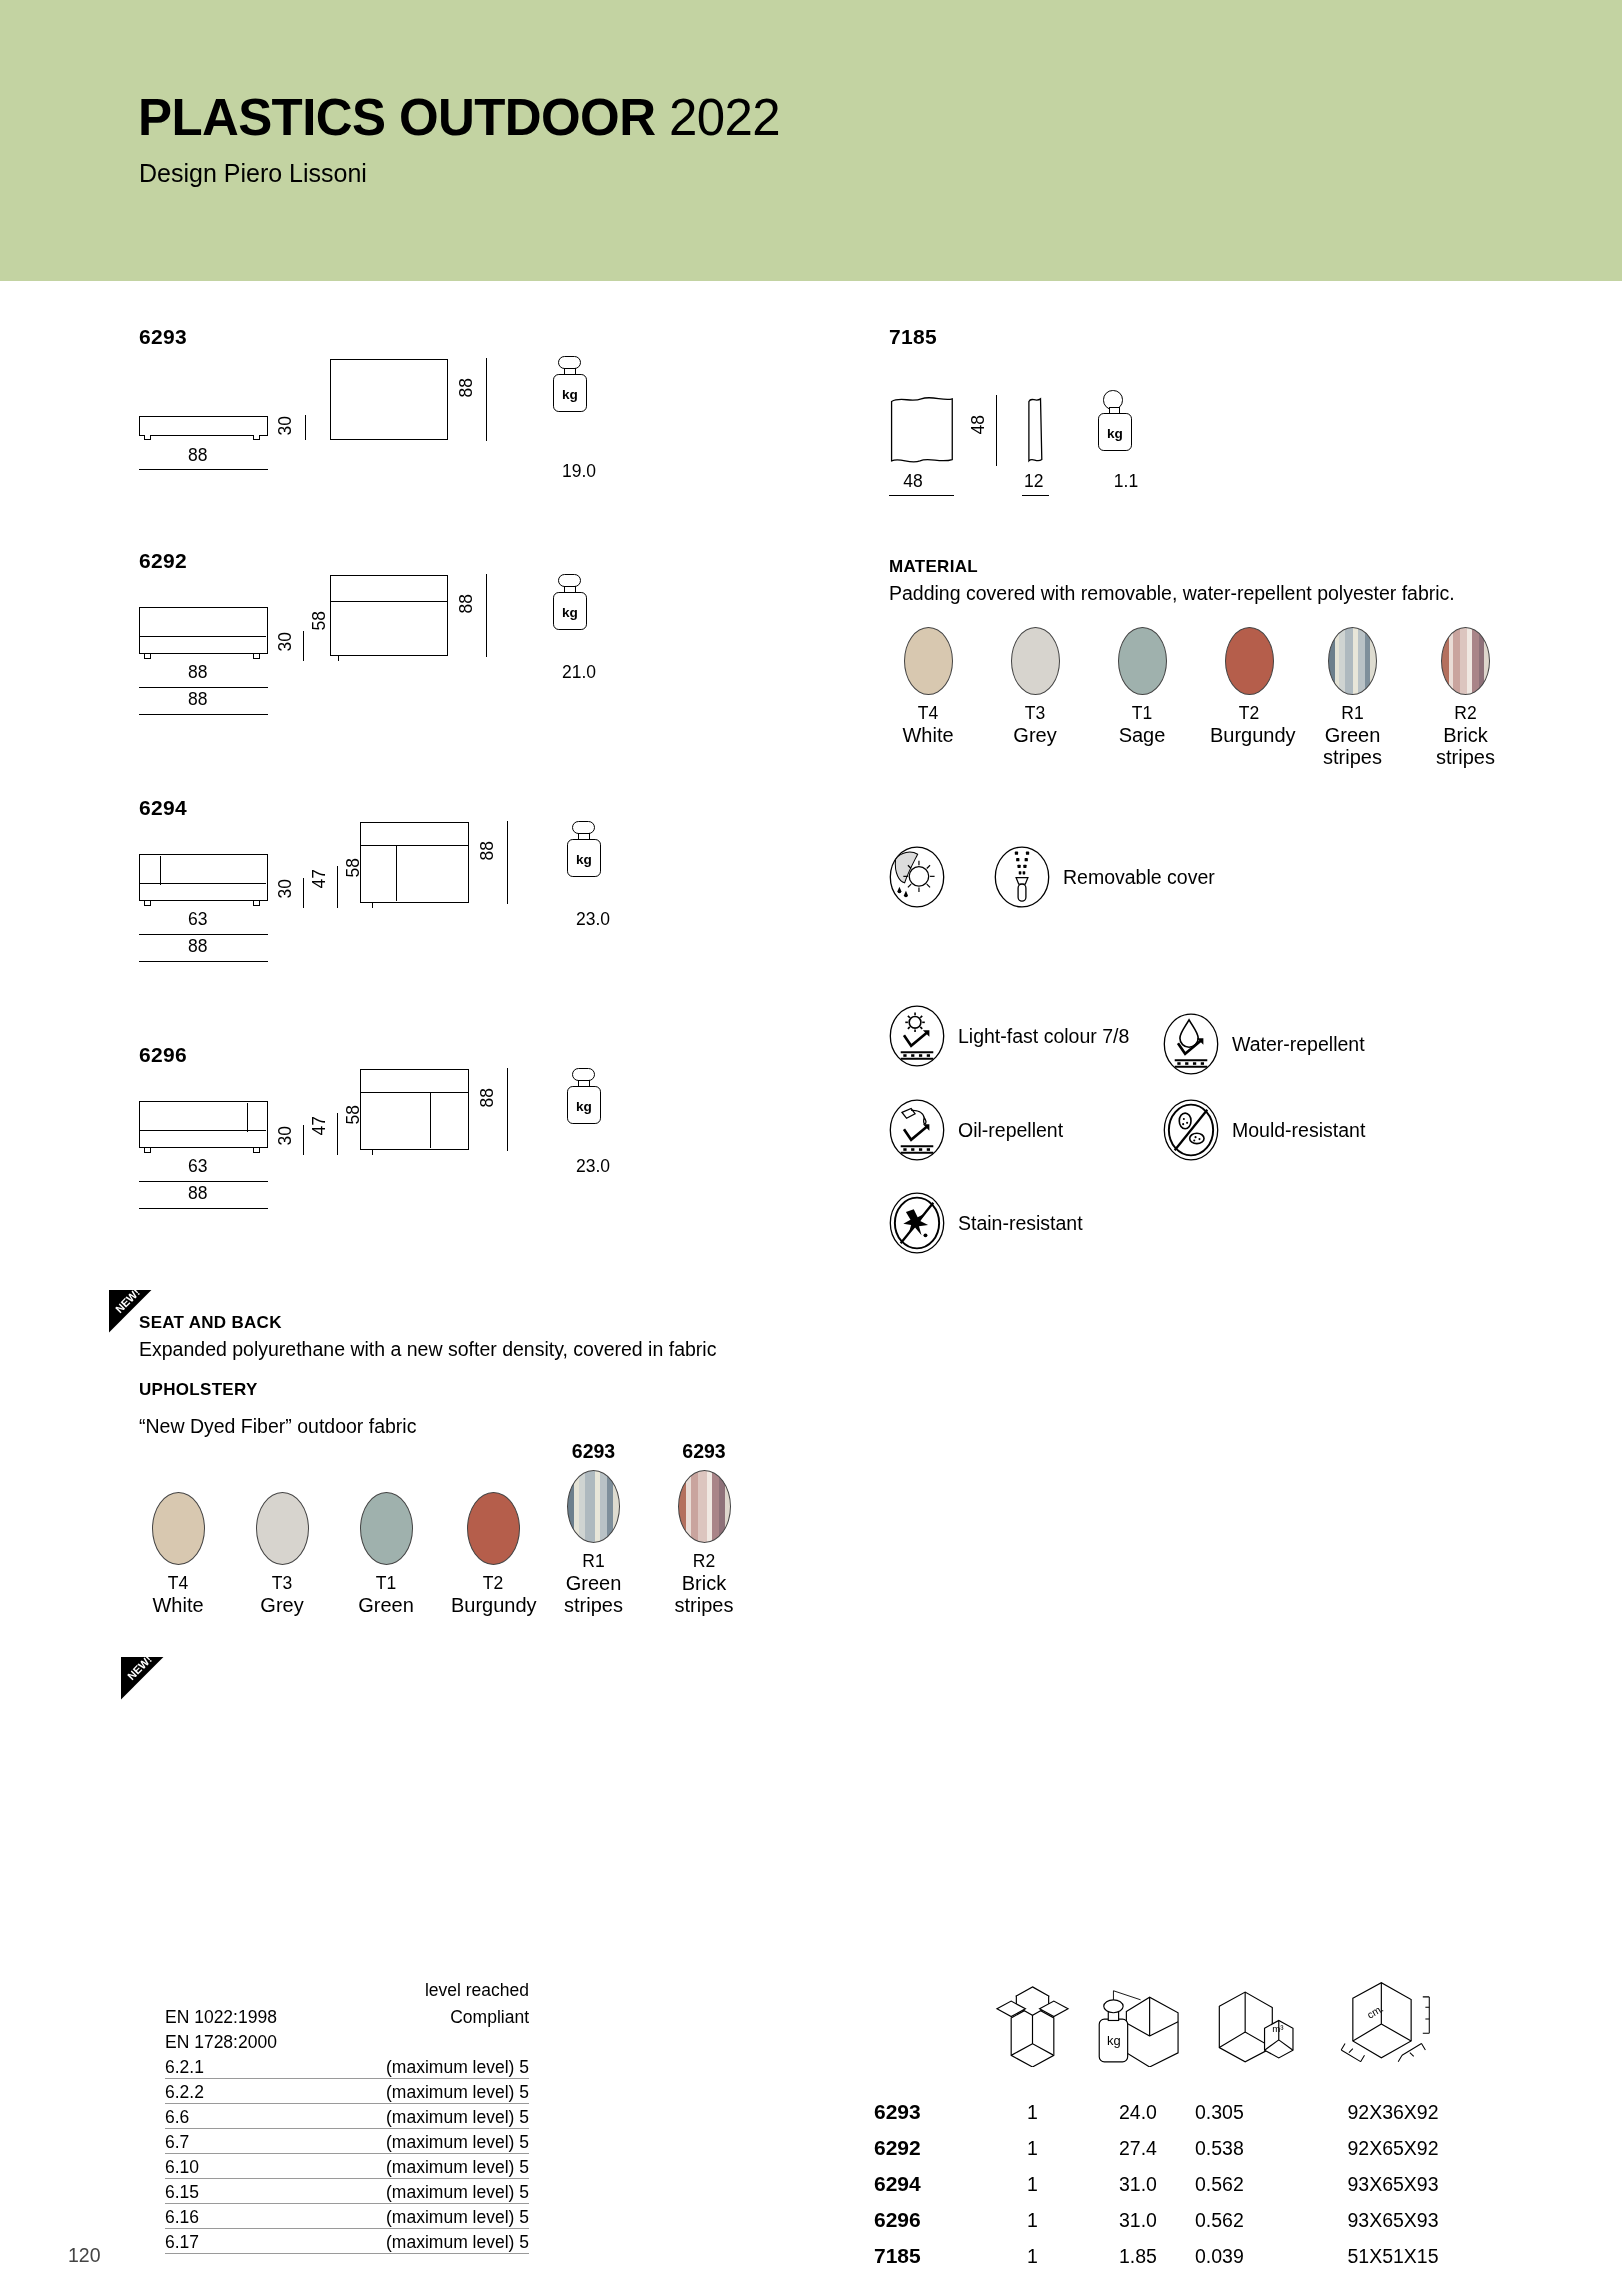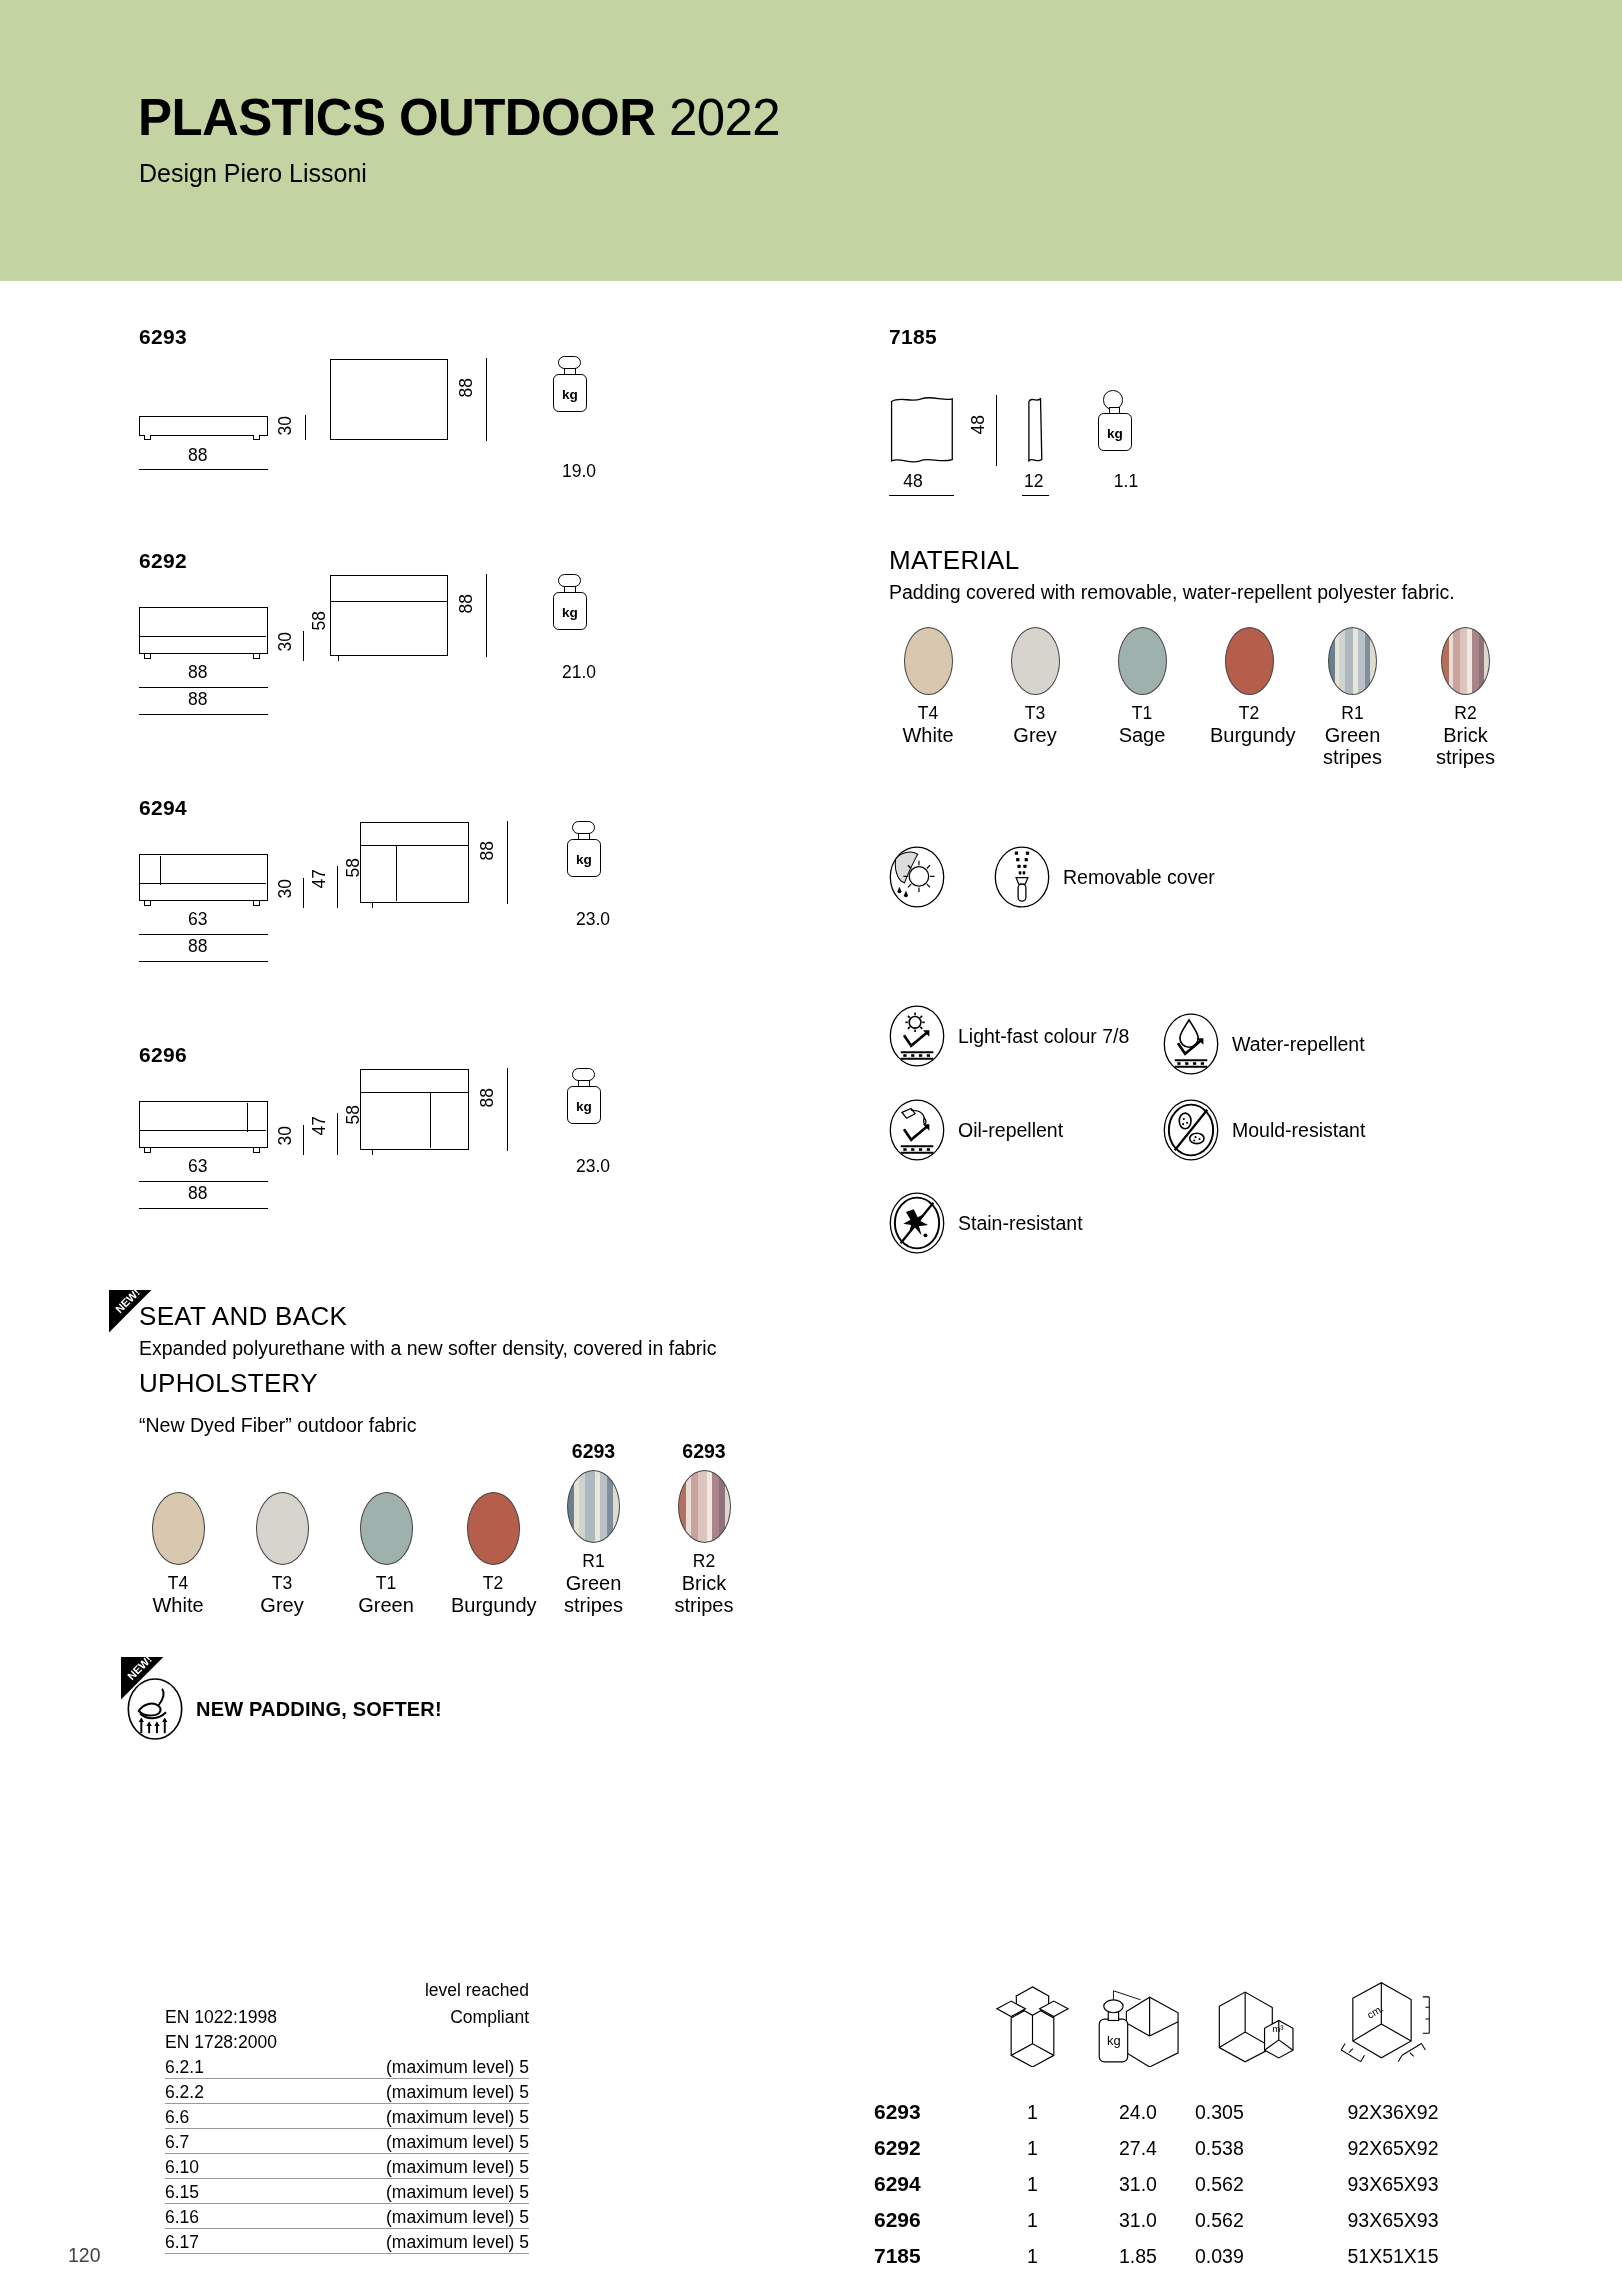--- a/index.html
+++ b/index.html
@@ -50,21 +50,21 @@
   
   .wbody { position:absolute; width: 34px; height: 38px; border:1.3px solid #000;
            border-radius: 5.8px; background:#fff; }
   .wneck { position:absolute; width: 11.7px; height: 7.8px; border:1.3px solid #000;
            border-bottom:none; background:#fff; }
   .wknob { position:absolute; width: 23.4px; height: 13px; border:1.3px solid #000;
            border-radius: 7.1px; background:#fff; }
   .wkg   { position:absolute; font-size: 13.6px; font-weight: 600; }
 
   
-  .sec-h { font-size: 26px; font-weight: 400; letter-spacing: 0.3px; }
+  .sec-h { font-size: 17px; font-weight: 700; letter-spacing: 0.3px; margin-top: 12px; }
   .sec-p { font-size: 19.5px; font-weight: 400; }
 
   .swatch-row { position: absolute; display: flex; }
   .sw-cell { display: flex; flex-direction: column; align-items: center; }
   .sw-oval { border: 1.3px solid #444; border-radius: 50%; }
   .sw-code { font-size: 17.5px; margin-top: 7.8px; font-weight: 400; }
   .sw-name { font-size: 20px; font-weight: 400; text-align: center; line-height: 1.12; }
   .sw-top  { font-size: 19.5px; font-weight: 800; margin-bottom: 6.5px; height: 23.4px; }
 
   
@@ -488,41 +488,20 @@
       <div class="sw-name" style="width:104px;">Brick stripes</div>
     </div>
   </div>
 
   <div class="newbadge" style="left:121px; top:1657px;">
     <svg width="45" height="45" viewBox="0 0 70 70">
       <path d="M0,0 L66,0 L0,66 Z" fill="#000"></path>
       <text x="16" y="34" fill="#fff" font-family="Liberation Sans, sans-serif" font-size="17" font-weight="700" transform="rotate(-45 20 34)">NEW!</text>
     </svg>
   </div>
-  <div class="feat" style="left:127px; top:1677px;">
-    <svg class="feat-ico" viewBox="0 0 86 98">
-      <ellipse cx="43" cy="49" rx="41" ry="46" fill="#fff" stroke="#000" stroke-width="2.5"></ellipse>
-      <path d="M18,52 C26,40 40,38 48,44 C54,48 52,56 44,58 C34,60 24,58 18,52 Z" fill="#fff" stroke="#000" stroke-width="3"></path>
-      <path d="M48,44 C56,34 58,24 54,18" fill="none" stroke="#000" stroke-width="3"></path>
-      <path d="M20,56 C30,66 48,66 60,54" fill="none" stroke="#000" stroke-width="3"></path>
-      <g stroke="#000" stroke-width="3">
-        <line x1="22" y1="86" x2="22" y2="66"></line>
-          <line x1="34" y1="86" x2="34" y2="72"></line>
-        <line x1="46" y1="86" x2="46" y2="72"></line>
-          <line x1="58" y1="86" x2="58" y2="66"></line>
-      </g>
-      <g fill="#000">
-        <path d="M22,62 l-4,7 l8,0 Z"></path>
-          <path d="M34,68 l-4,7 l8,0 Z"></path>
-        <path d="M46,68 l-4,7 l8,0 Z"></path>
-          <path d="M58,62 l-4,7 l8,0 Z"></path>
-      </g>
-    </svg>
-    <div class="feat-lbl" style="font-weight:800; font-size:20px; letter-spacing:0.2px;">NEW PADDING, SOFTER!</div>
-  </div>
 
   <div class="pageno" style="left:68px; top:2244px;">120</div>
 
   <div class="std" style="left:133px; top:1980px; width:364px;margin-left:32px;">
     <div style="position:relative; height:27px;">
       <div class="std-val" style="right:0; top:0;">level reached</div>
     </div>
     <div class="std-row">
       <span class="std-code">EN 1022:1998</span>
       <span class="std-val">Compliant</span>

